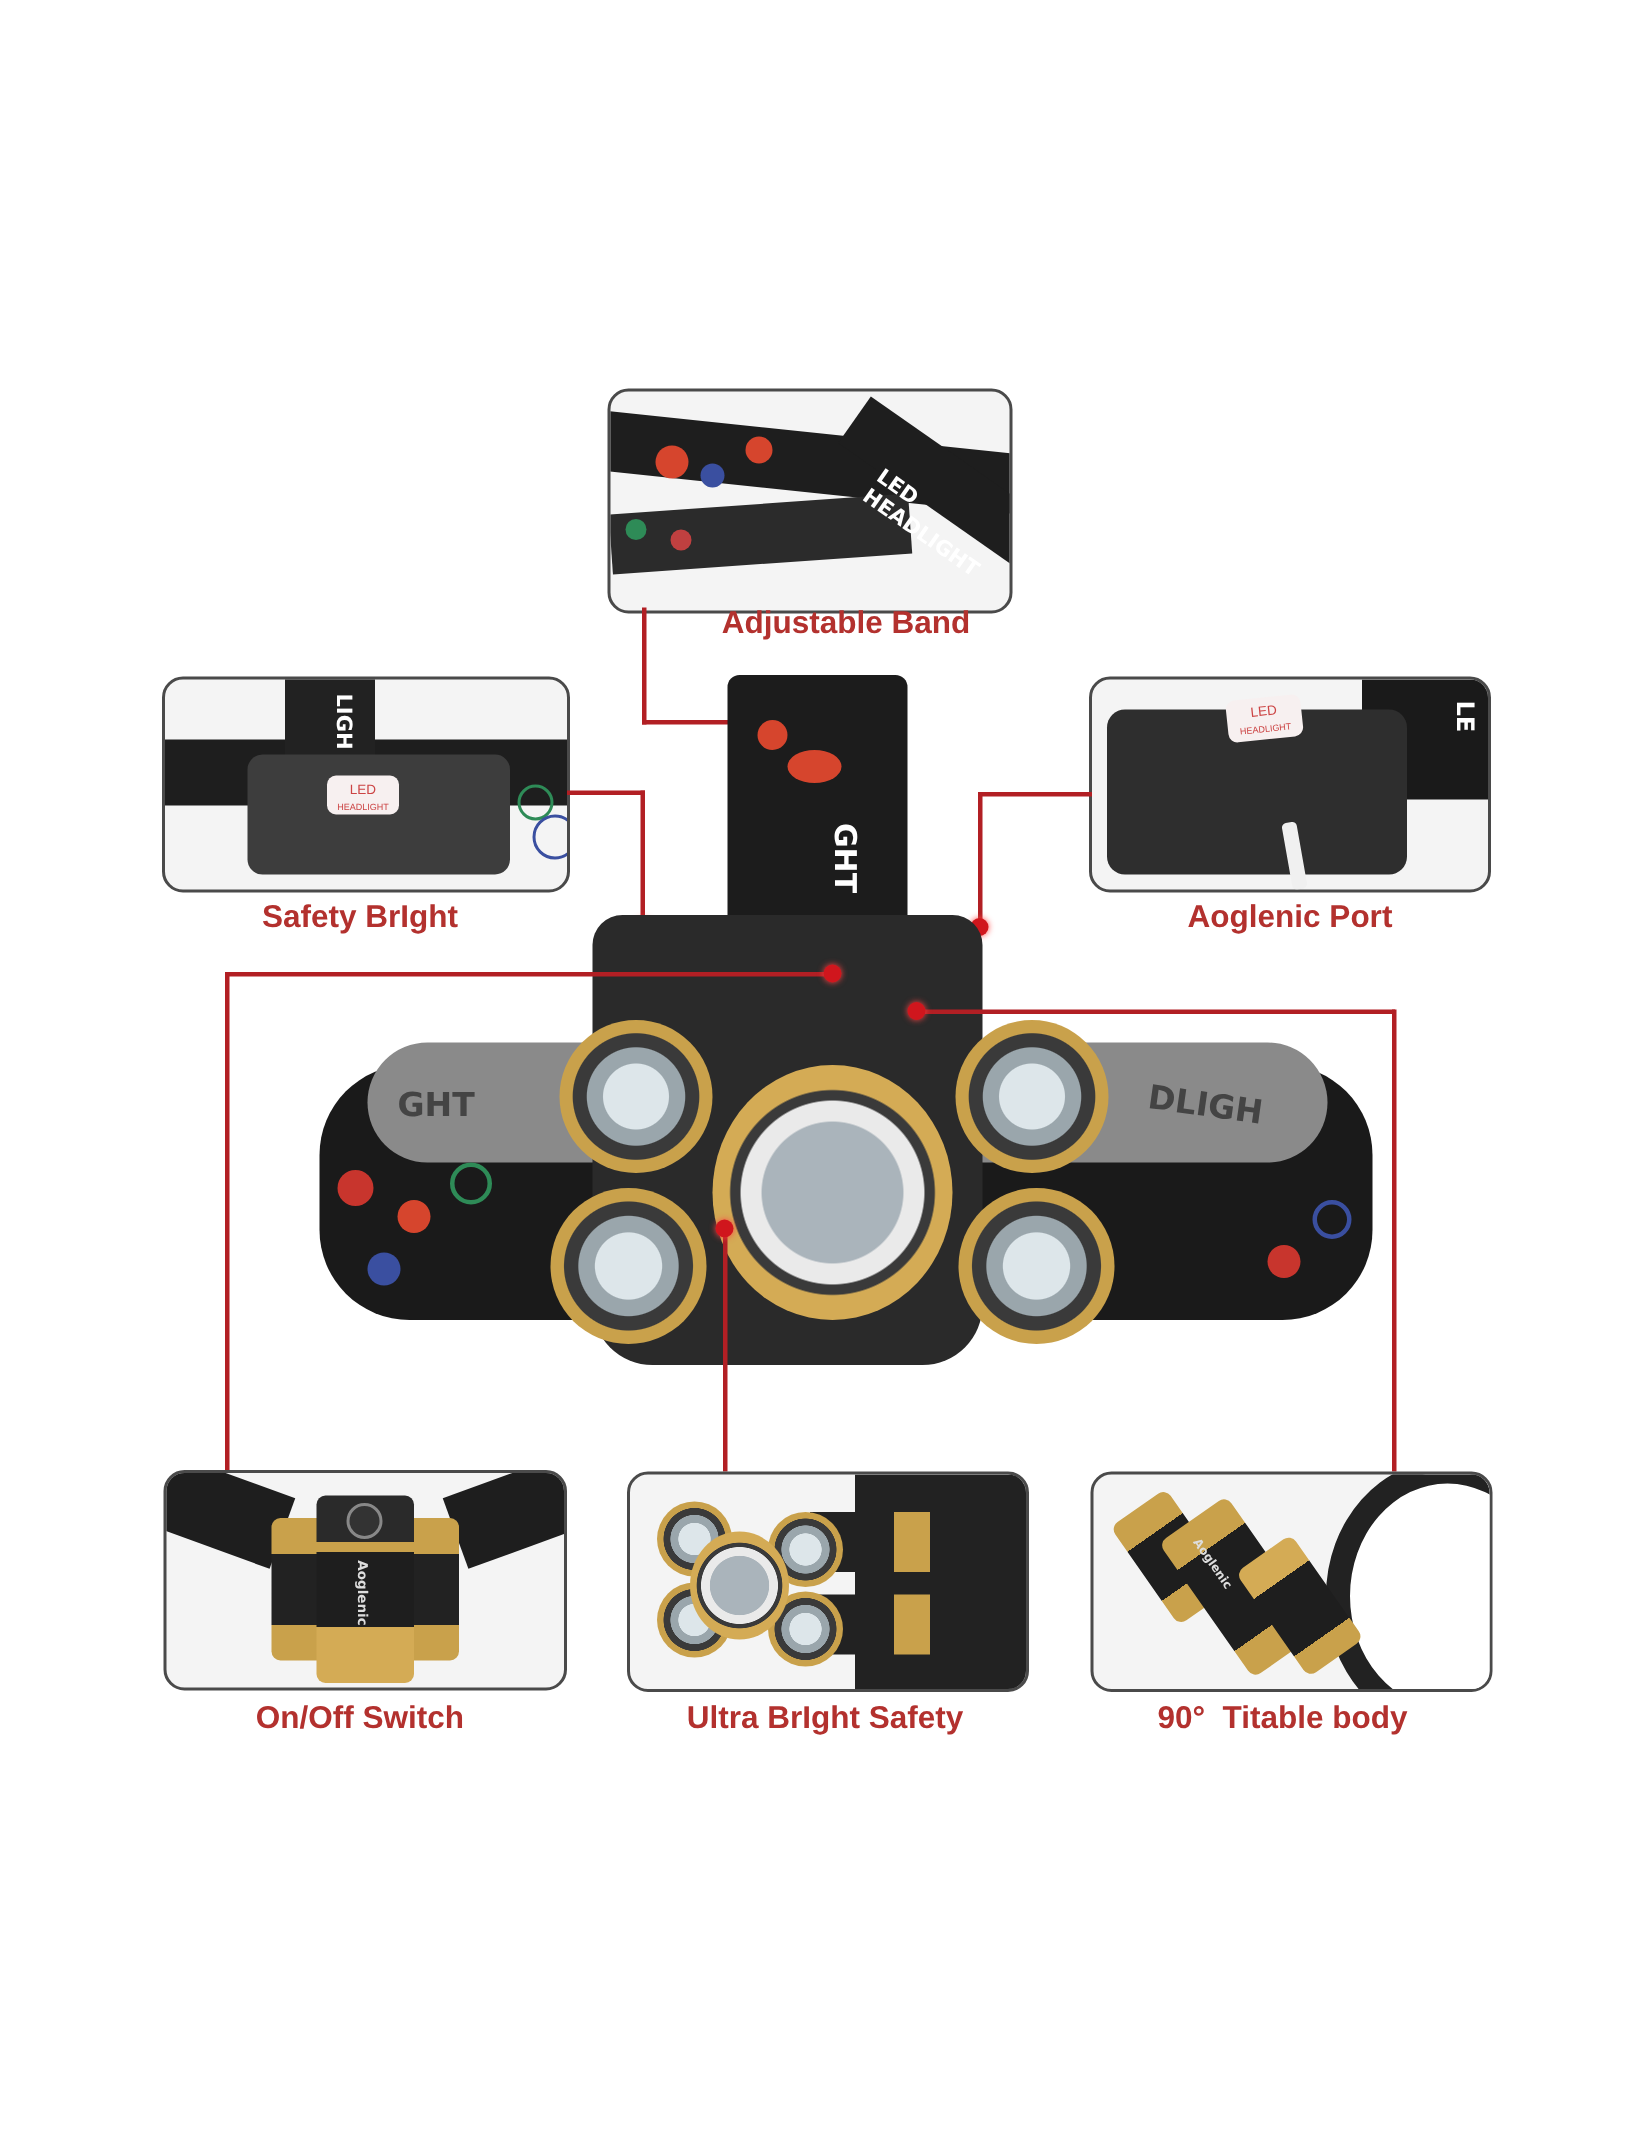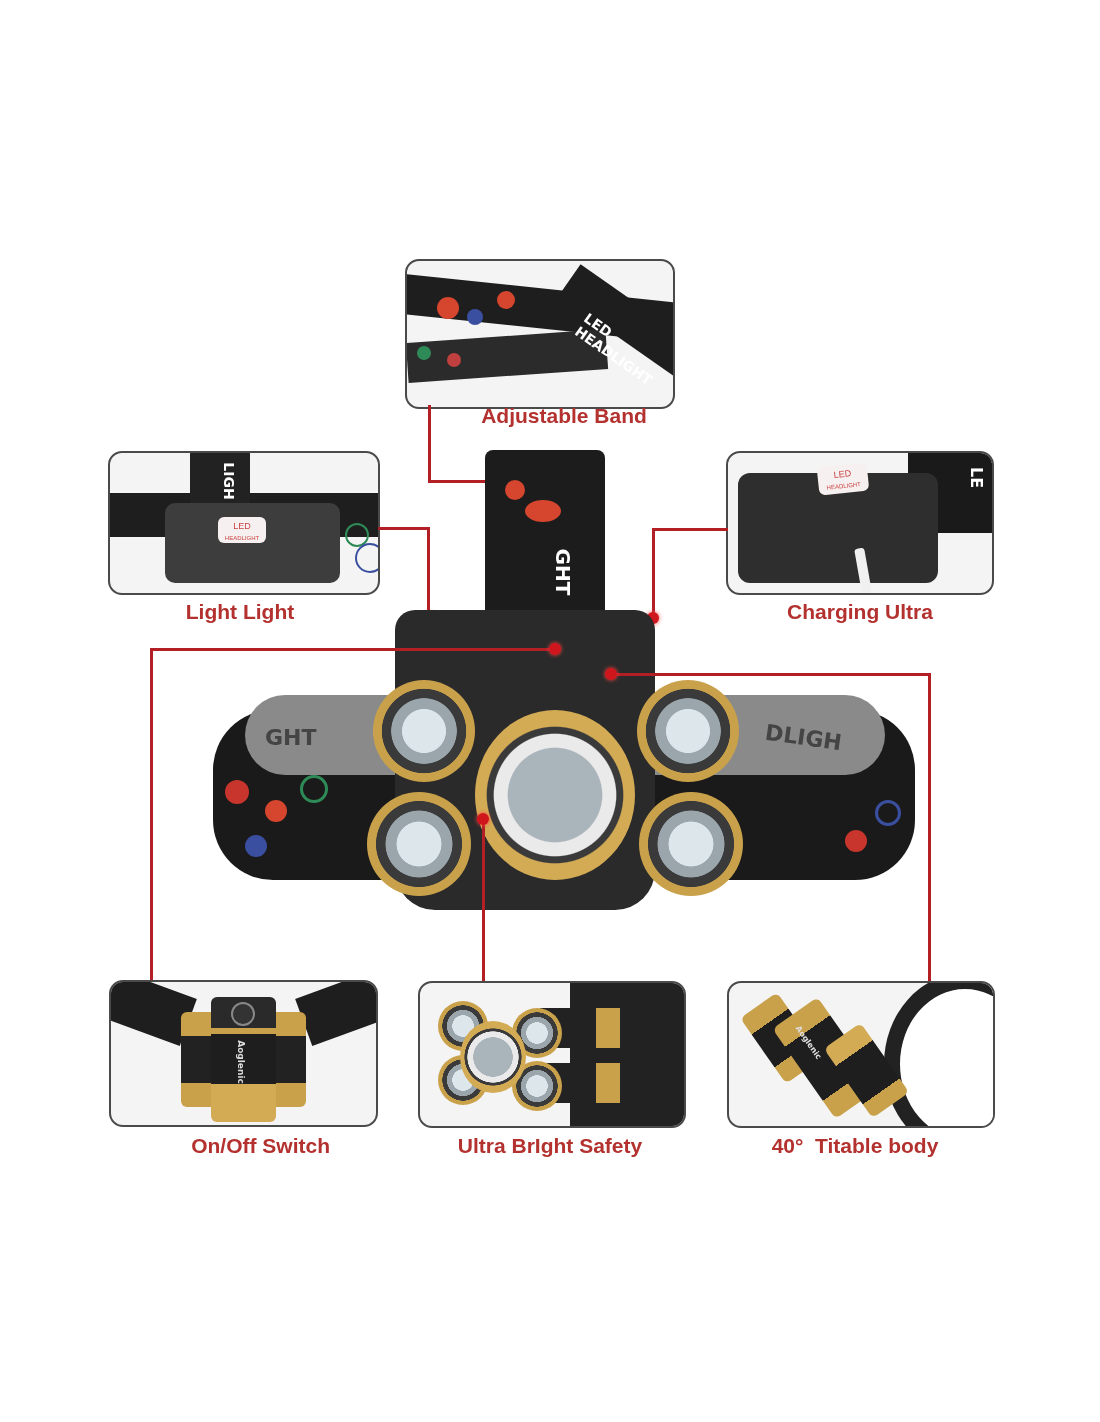--- a/index.html
+++ b/index.html
@@ -39,35 +39,35 @@
   <div class="band" style="left:-10px;top:40px;width:300px;height:44px;"></div>
   <div class="band" style="left:80px;top:-10px;width:60px;height:70px;background:#222;"></div>
   <div class="tiny-text" style="left:100px;top:20px;font-size:14px;transform:rotate(90deg);">LIGH</div>
   <div style="position:absolute;left:55px;top:50px;width:175px;height:80px;background:#3d3d3d;border-radius:10px;"></div>
   <div class="ledbadge" style="left:108px;top:64px;width:48px;height:22px;">
     <span>LED</span><br><span style="font-size:6px;">HEADLIGHT</span>
   </div>
   <div class="spot" style="left:235px;top:70px;width:20px;height:20px;border:2px solid #2e8b57;"></div>
   <div class="spot" style="left:245px;top:90px;width:26px;height:26px;border:2px solid #3a4fa0;"></div>
 </div>
-<div class="label" style="left:150px;top:600px;width:180px;">Light Light</div>
+<div class="label" style="left:150px;top:600px;width:180px;">Safety BrIght</div>
 <div class="line" style="left:378px;top:527px;width:52px;height:3px;"></div>
 <div class="line" style="left:427px;top:527px;width:3px;height:90px;"></div>
 <div class="dot" style="left:423px;top:612px;"></div>
 
 <div class="panel" style="left:726px;top:451px;width:264px;height:140px;">
   <div class="band" style="left:180px;top:0;width:90px;height:80px;background:#1a1a1a;"></div>
   <div class="tiny-text" style="left:238px;top:15px;font-size:16px;transform:rotate(90deg);">LE</div>
   <div style="position:absolute;left:10px;top:20px;width:200px;height:110px;background:#2e2e2e;border-radius:12px;"></div>
   <div class="ledbadge" style="left:90px;top:12px;width:50px;height:24px;transform:rotate(-6deg);">
     <span>LED</span><br><span style="font-size:6px;">HEADLIGHT</span>
   </div>
   <div style="position:absolute;left:130px;top:95px;width:10px;height:45px;background:#f0f0f0;border-radius:3px;transform:rotate(-10deg);"></div>
 </div>
-<div class="label" style="left:770px;top:600px;width:180px;">Charging Ultra</div>
+<div class="label" style="left:770px;top:600px;width:180px;">Aoglenic Port</div>
 <div class="line" style="left:652px;top:528px;width:76px;height:3px;"></div>
 <div class="line" style="left:652px;top:528px;width:3px;height:90px;"></div>
 <div class="dot" style="left:647px;top:612px;"></div>
 
 <div style="position:absolute;left:205px;top:440px;width:720px;height:480px;">
 
   <div class="band" style="left:280px;top:10px;width:120px;height:180px;background:#1c1c1c;border-radius:8px 8px 0 0;"></div>
   <div class="spot" style="left:300px;top:40px;width:20px;height:20px;background:#d6452d;"></div>
   <div class="spot" style="left:320px;top:60px;width:36px;height:22px;background:#d6452d;"></div>
   <div class="tiny-text" style="left:335px;top:120px;font-size:20px;transform:rotate(90deg);">GHT</div>
@@ -105,34 +105,34 @@
 
 <div class="panel" style="left:109px;top:980px;width:265px;height:143px;">
   <div class="band" style="left:-10px;top:0;width:90px;height:50px;transform:rotate(20deg);"></div>
   <div class="band" style="left:190px;top:0;width:90px;height:50px;transform:rotate(-20deg);"></div>
   <div style="position:absolute;left:70px;top:30px;width:40px;height:95px;background:linear-gradient(#c9a14b 25%,#222 25% 75%,#c9a14b 75%);border-radius:6px;"></div>
   <div style="position:absolute;left:155px;top:30px;width:40px;height:95px;background:linear-gradient(#c9a14b 25%,#222 25% 75%,#c9a14b 75%);border-radius:6px;"></div>
   <div style="position:absolute;left:100px;top:15px;width:65px;height:125px;background:linear-gradient(#2a2a2a 25%,#c9a14b 25% 30%,#1e1e1e 30% 70%,#d4ab55 70%);border-radius:6px;"></div>
   <div class="spot" style="left:120px;top:20px;width:20px;height:20px;border:2px solid #888;background:#333;"></div>
   <div class="tiny-text" style="left:108px;top:75px;font-size:9px;transform:rotate(90deg);color:#ddd;">Aoglenic</div>
 </div>
-<div class="label" style="left:150px;top:1134px;width:180px;text-align:right;">On/Off Switch</div>
+<div class="label" style="left:150px;top:1134px;width:180px;">On/Off Switch</div>
 
 <div class="panel" style="left:418px;top:981px;width:264px;height:143px;">
   <div class="band" style="left:150px;top:0;width:120px;height:150px;background:#222;"></div>
   <div class="lamp" style="left:18px;top:18px;width:50px;height:50px;"></div>
   <div class="lamp" style="left:18px;top:72px;width:50px;height:50px;"></div>
   <div style="position:absolute;left:120px;top:25px;width:80px;height:40px;background:linear-gradient(90deg,#222 70%,#c9a14b 70%);"></div>
   <div style="position:absolute;left:120px;top:80px;width:80px;height:40px;background:linear-gradient(90deg,#222 70%,#c9a14b 70%);"></div>
   <div class="lamp" style="left:92px;top:25px;width:50px;height:50px;"></div>
   <div class="lamp" style="left:92px;top:78px;width:50px;height:50px;"></div>
   <div class="lamp big" style="left:40px;top:38px;width:66px;height:72px;"></div>
 </div>
 <div class="label" style="left:455px;top:1134px;width:190px;">Ultra BrIght Safety</div>
 
 <div class="panel" style="left:727px;top:981px;width:264px;height:143px;">
   <div style="position:absolute;left:155px;top:-10px;width:130px;height:150px;border:16px solid #222;border-radius:50%;background:#fff;"></div>
   <div style="position:absolute;left:30px;top:15px;width:45px;height:80px;background:linear-gradient(#c9a14b 25%,#1e1e1e 25% 75%,#c9a14b 75%);transform:rotate(-35deg);border-radius:6px;"></div>
   <div style="position:absolute;left:70px;top:20px;width:55px;height:110px;background:linear-gradient(#c9a14b 20%,#1e1e1e 20% 80%,#c9a14b 80%);transform:rotate(-35deg);border-radius:6px;"></div>
   <div style="position:absolute;left:115px;top:45px;width:45px;height:85px;background:linear-gradient(#d4ab55 25%,#1e1e1e 25% 80%,#c9a14b 80%);transform:rotate(-35deg);border-radius:6px;"></div>
   <div class="tiny-text" style="left:60px;top:55px;font-size:8px;transform:rotate(55deg);color:#ddd;">Aoglenic</div>
 </div>
-<div class="label" style="left:765px;top:1134px;width:180px;white-space:pre;">40°  Titable body</div>
+<div class="label" style="left:765px;top:1134px;width:180px;white-space:pre;">90°  Titable body</div>
 
 </body></html>

